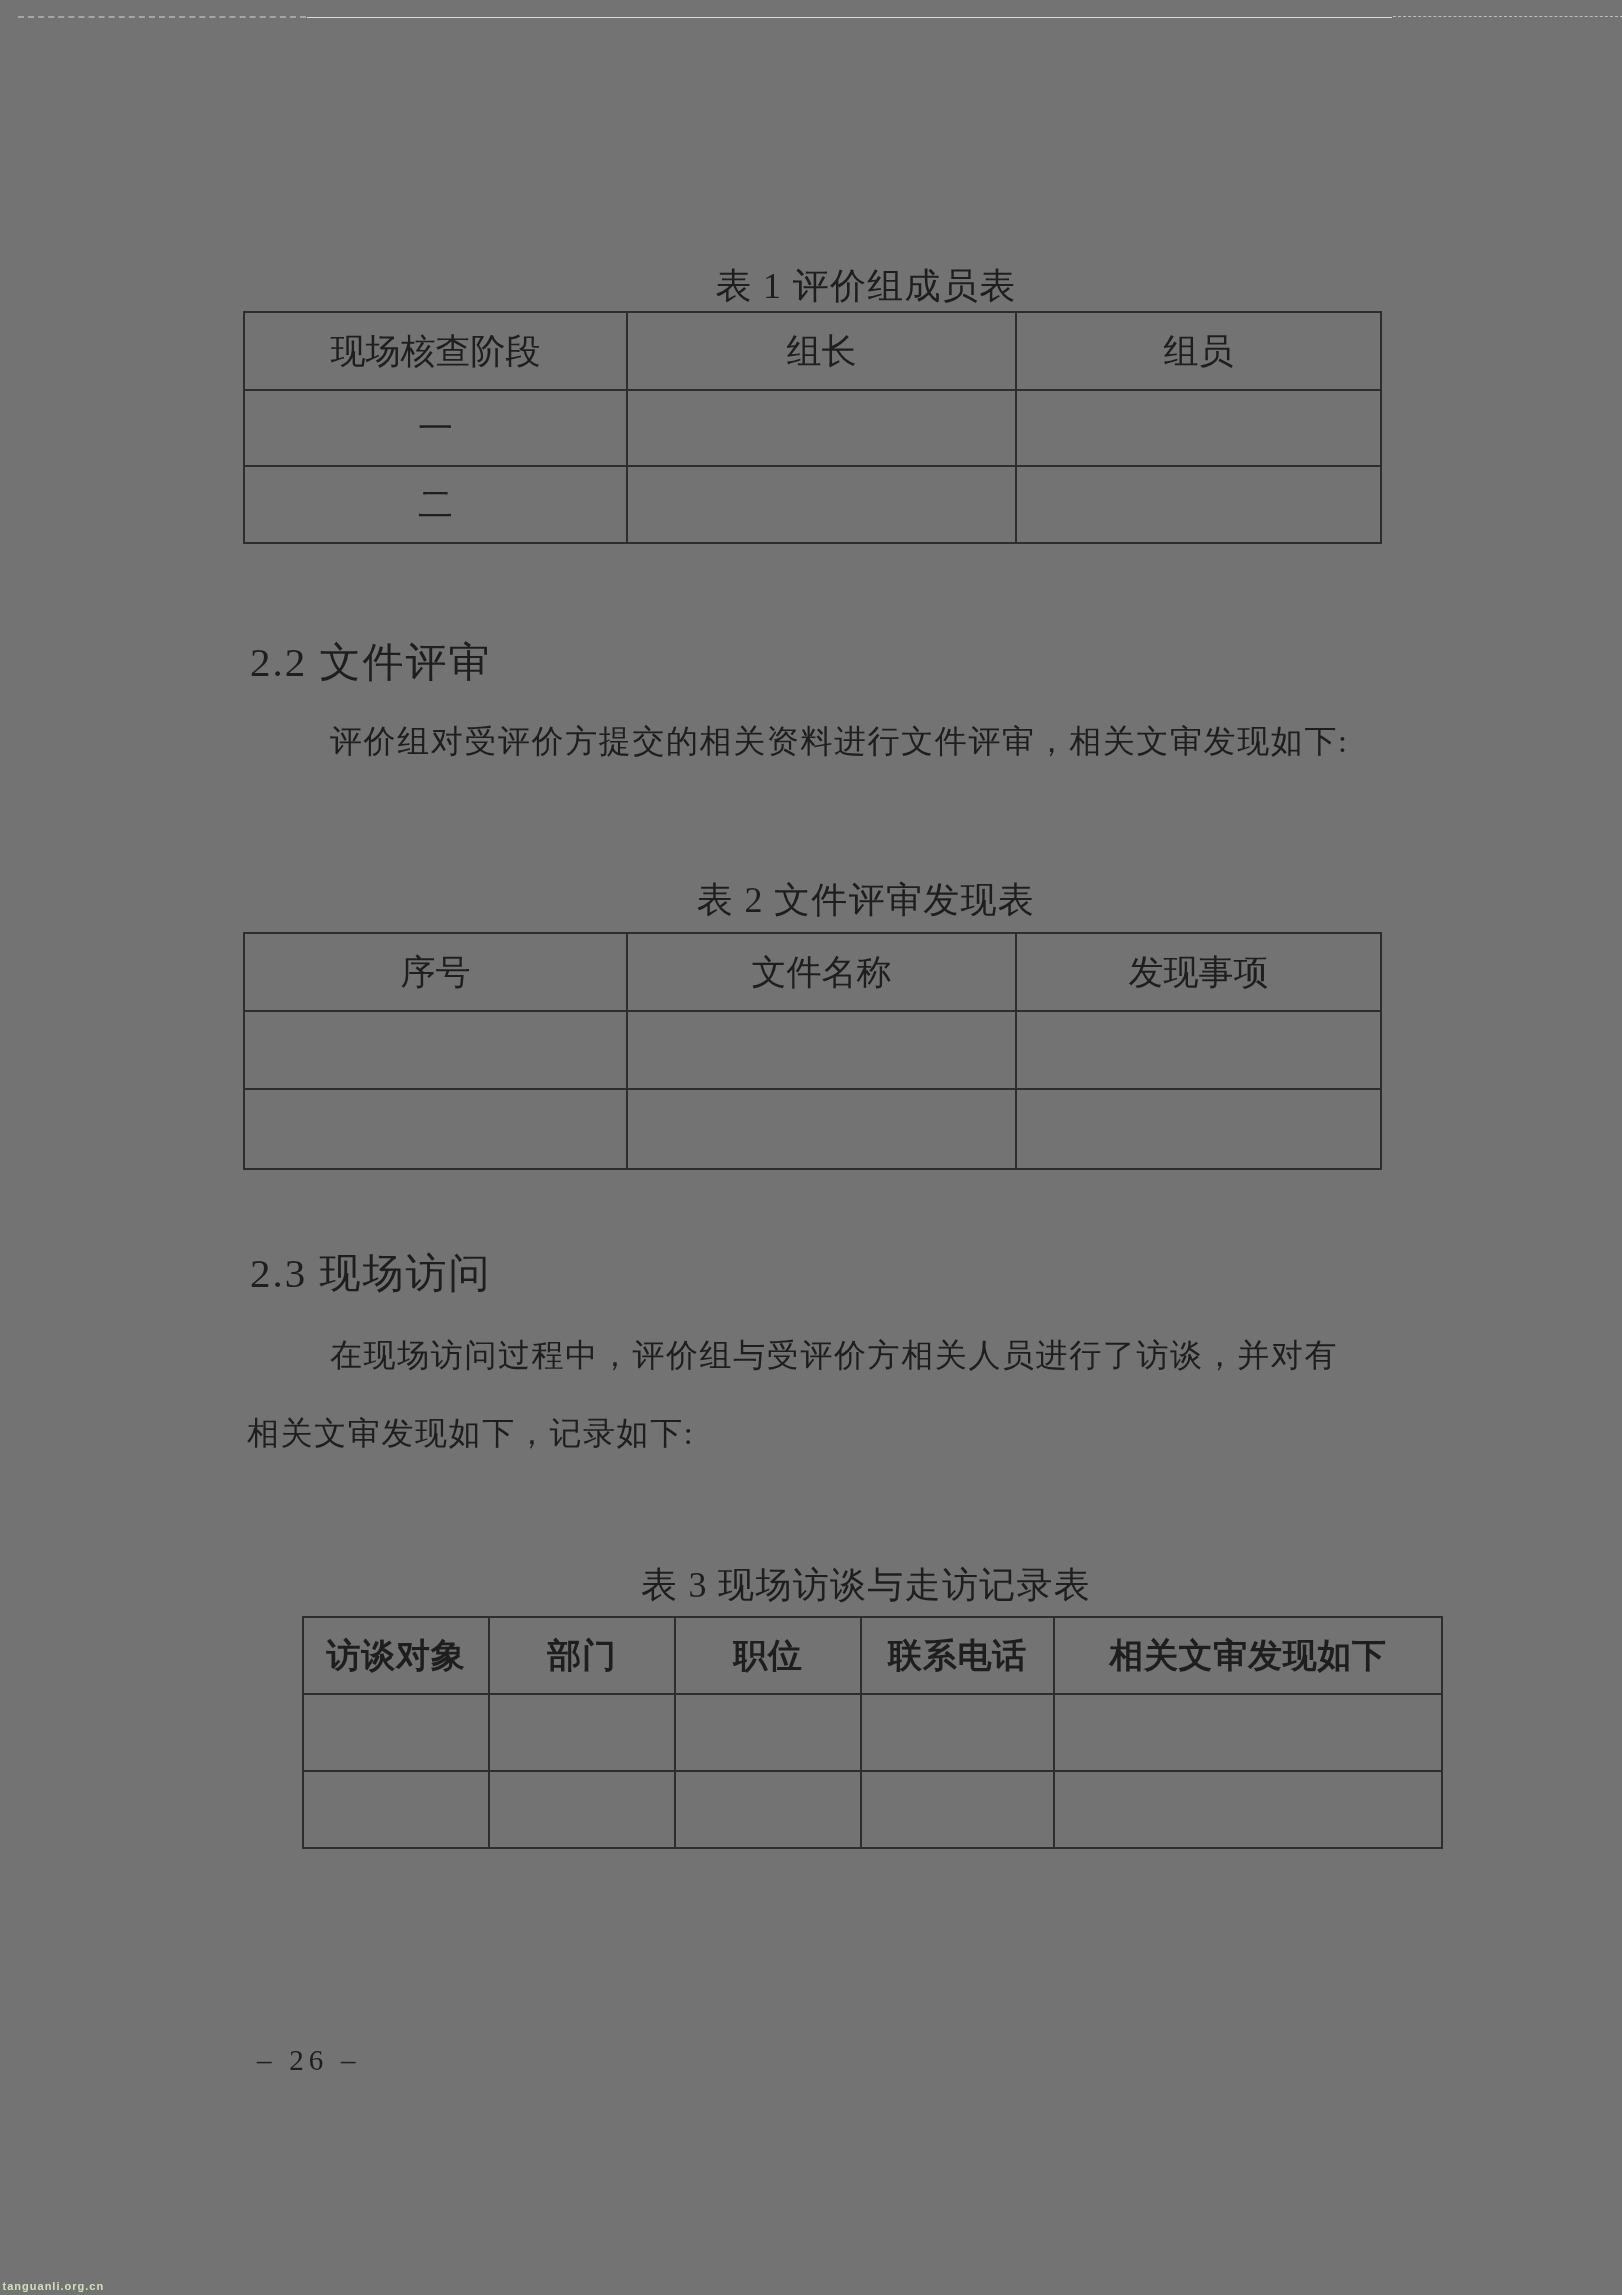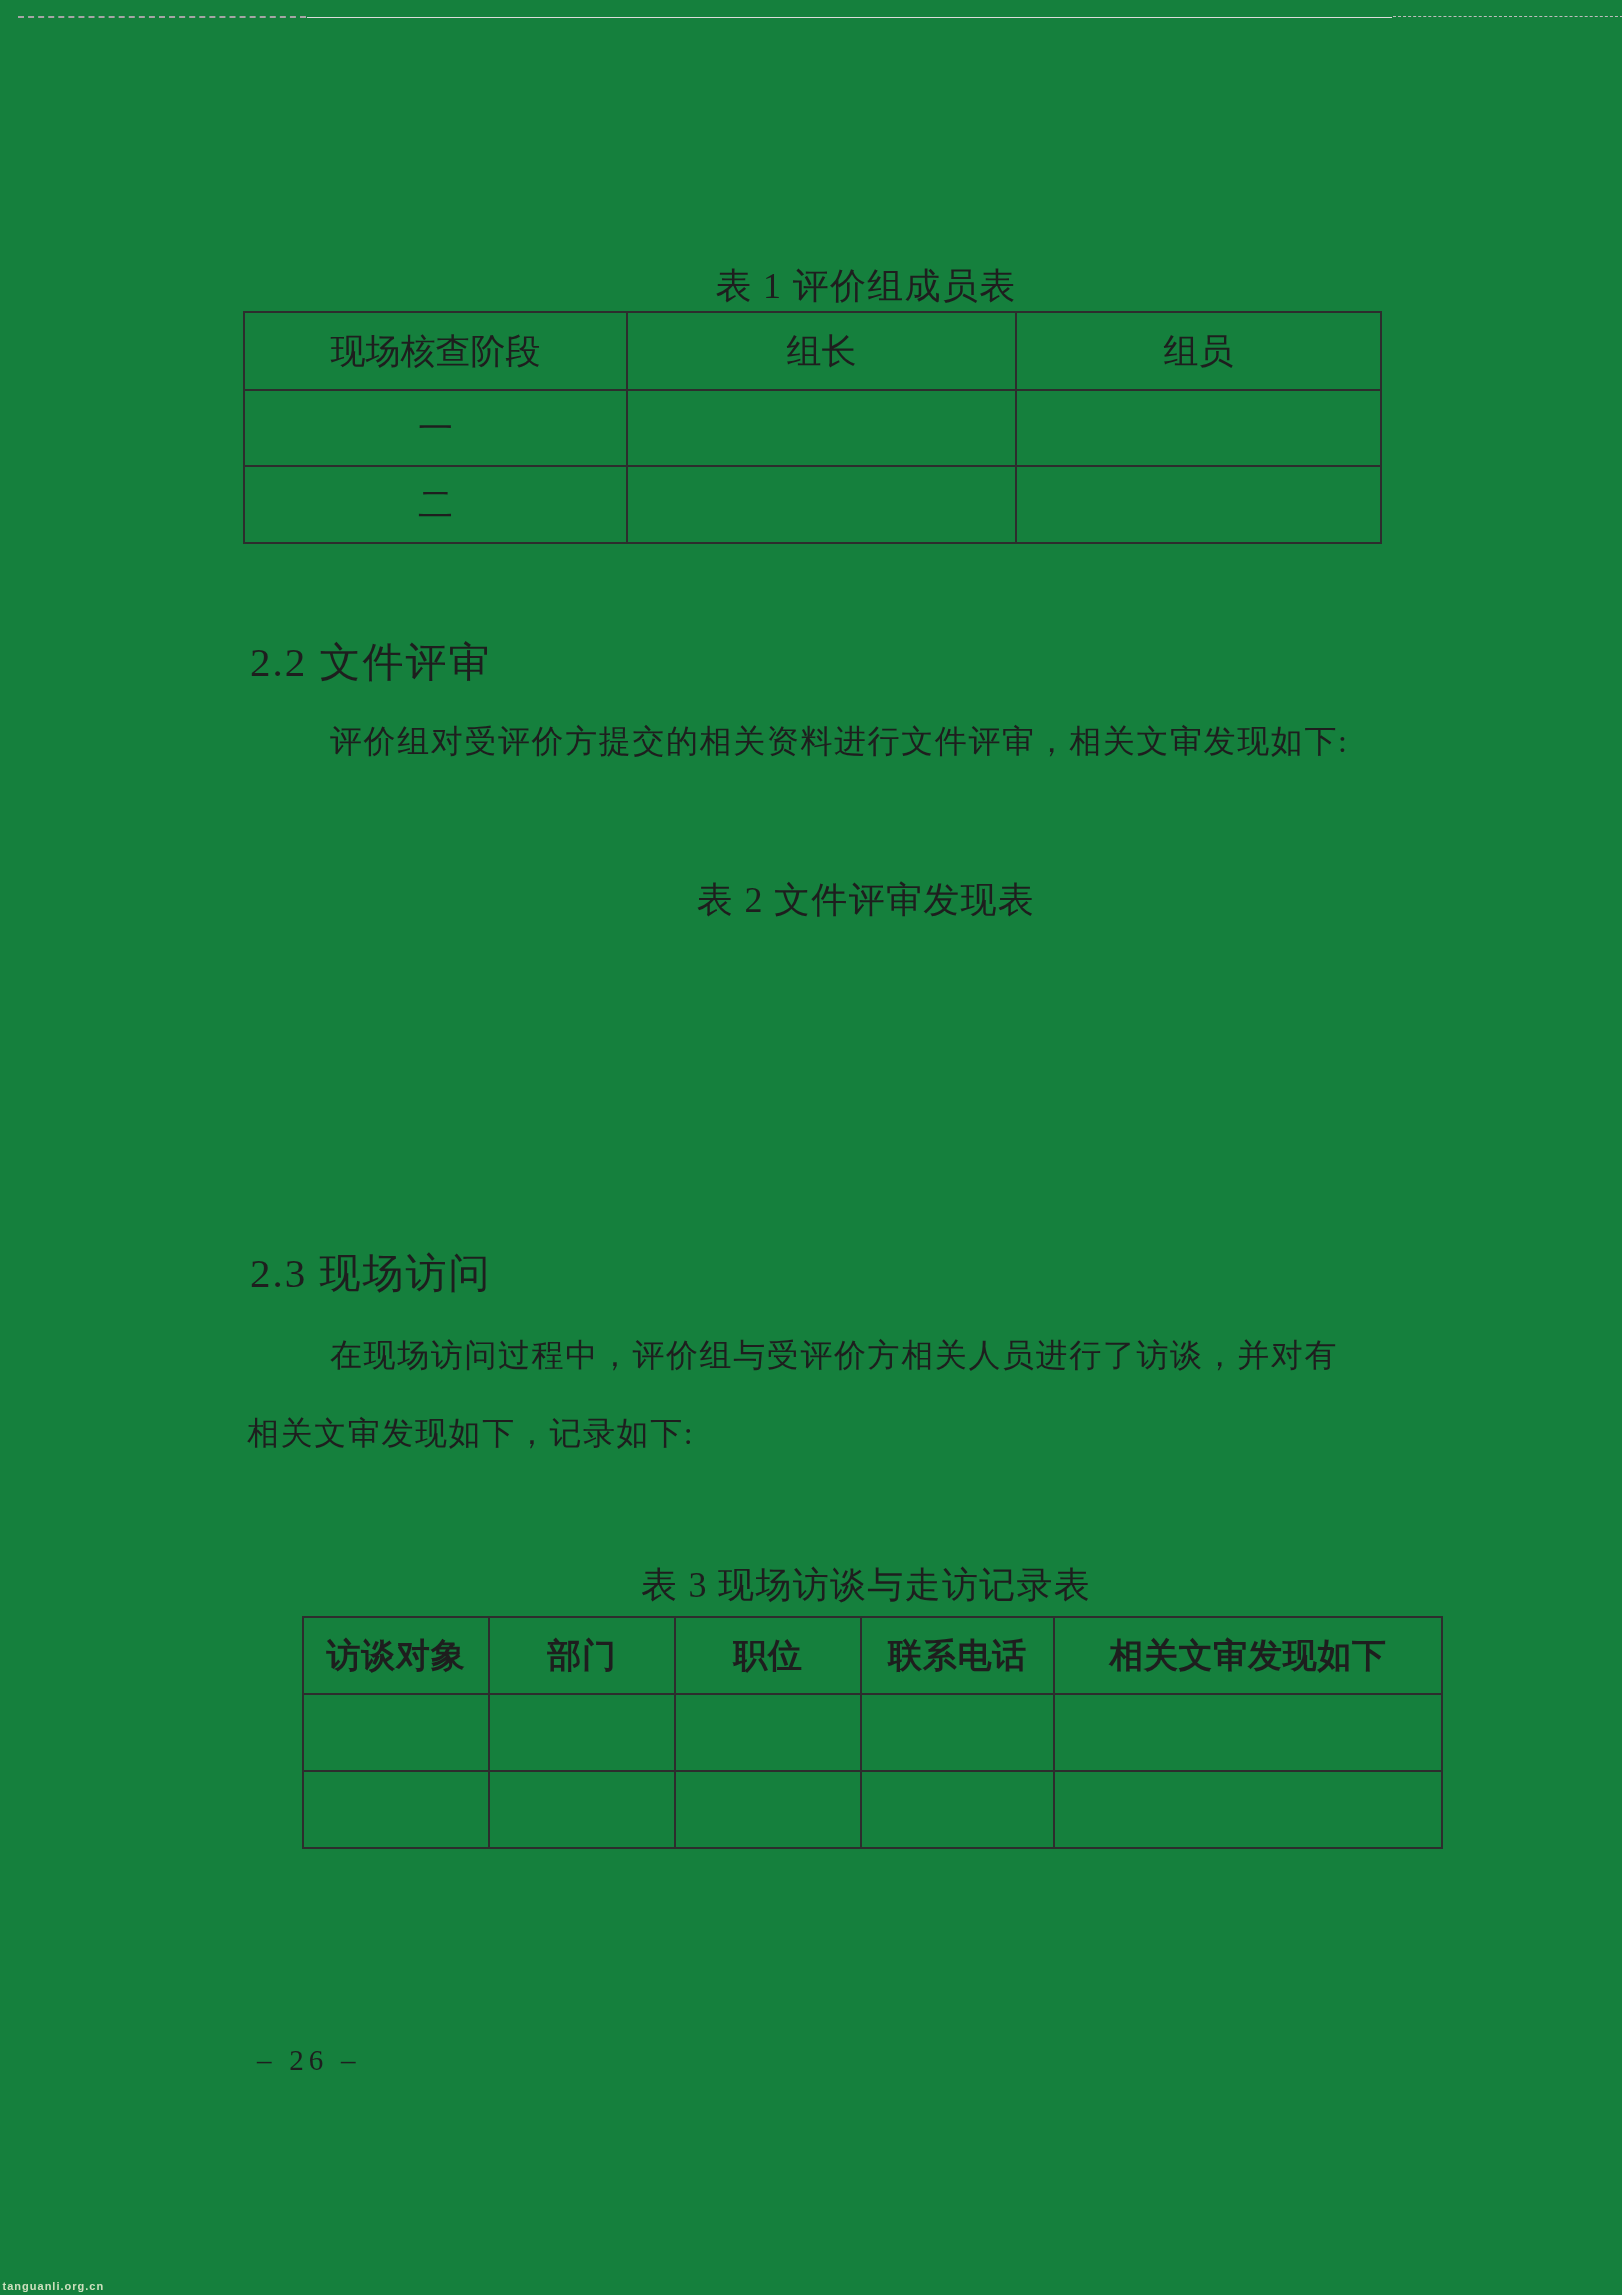--- a/index.html
+++ b/index.html
@@ -1,20 +1,20 @@
 <!DOCTYPE html>
 <html style="font-size:10.5px"><head>
 <meta charset="utf-8">
 <style>
   html,body{margin:0;padding:0;background:#ffffff;}
   .page{
     position:relative;
     width:1623px;
     height:2295px;
-    background:#15803d;
+    background:#737373;
     font-family:"Liberation Serif","DejaVu Serif",serif;
     color:#1e1e1e;
     overflow:hidden;
   }
   
   .scanline{position:absolute;height:0;}
   .scanline.seg-left{left:18.3px;top:15.7px;width:288px;border-top:2px dashed #a5a5a5;}
   .scanline.seg-mid{left:307px;top:17px;width:1085px;border-top:0.7px solid #dcdcdc;}
   .scanline.seg-right{left:1393px;top:15.7px;width:230px;border-top:1.3px dashed #bdbdbd;}
 
@@ -107,20 +107,44 @@
         <td></td>
         <td></td>
       </tr>
     </tbody>
   </table>
 
   <div class="heading" id="heading-2-2">2.2 文件评审</div>
   <div class="para" id="para-2-2">评价组对受评价方提交的相关资料进行文件评审，相关文审发现如下:</div>
 
   <div class="tbl-title" id="title-t2">表 2 文件评审发现表</div>
+  <table class="tbl" id="table-2">
+    <colgroup>
+      <col style="width:383px">
+        <col style="width:389px">
+        <col style="width:365px">
+    </colgroup>
+    <tbody>
+      <tr class="hrow">
+        <th>序号</th>
+        <th>文件名称</th>
+        <th>发现事项</th>
+      </tr>
+      <tr class="r1">
+        <td></td>
+        <td></td>
+        <td></td>
+      </tr>
+      <tr class="r2">
+        <td></td>
+        <td></td>
+        <td></td>
+      </tr>
+    </tbody>
+  </table>
 
   <div class="heading" id="heading-2-3">2.3 现场访问</div>
   <div class="para" id="para-2-3-line1">在现场访问过程中，评价组与受评价方相关人员进行了访谈，并对有</div>
   <div class="para" id="para-2-3-line2">相关文审发现如下，记录如下:</div>
 
   <div class="tbl-title" id="title-t3">表 3 现场访谈与走访记录表</div>
   <table class="tbl" id="table-3">
     <colgroup>
       <col style="width:186px">
         <col style="width:186px">

